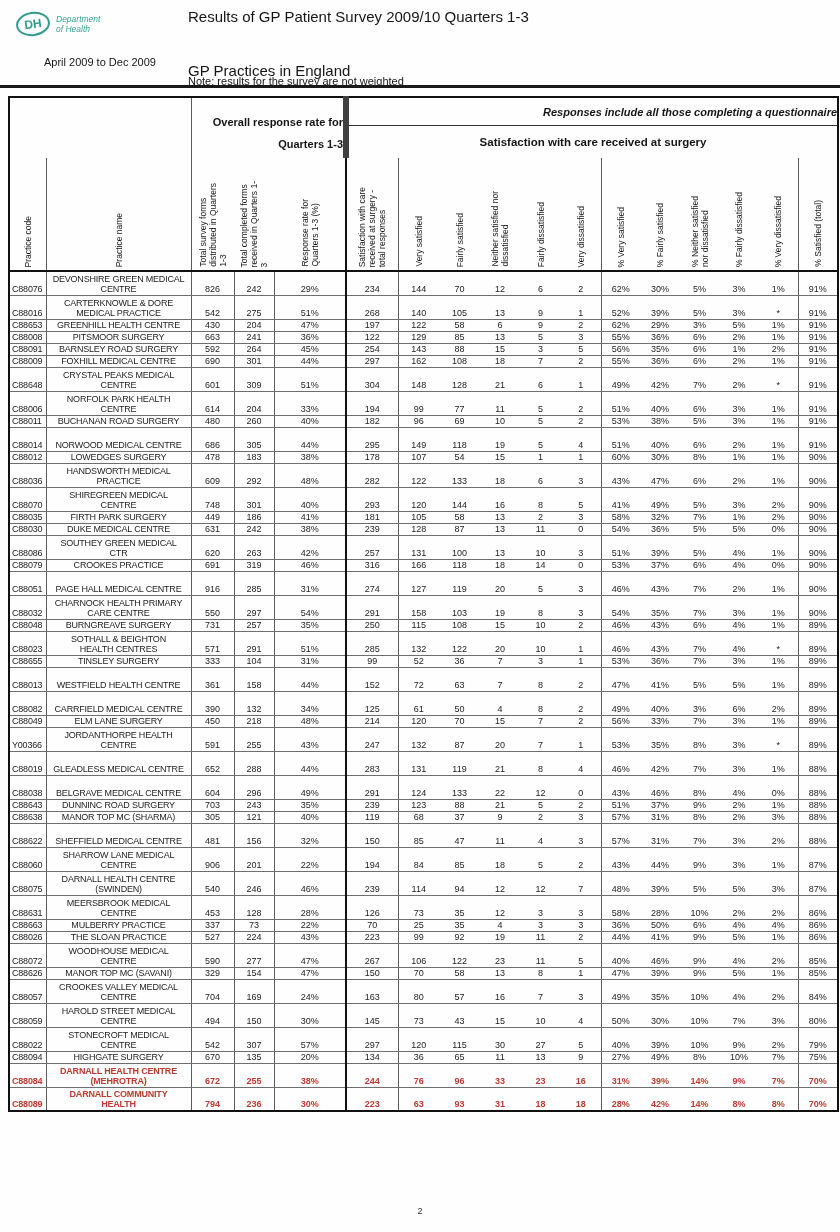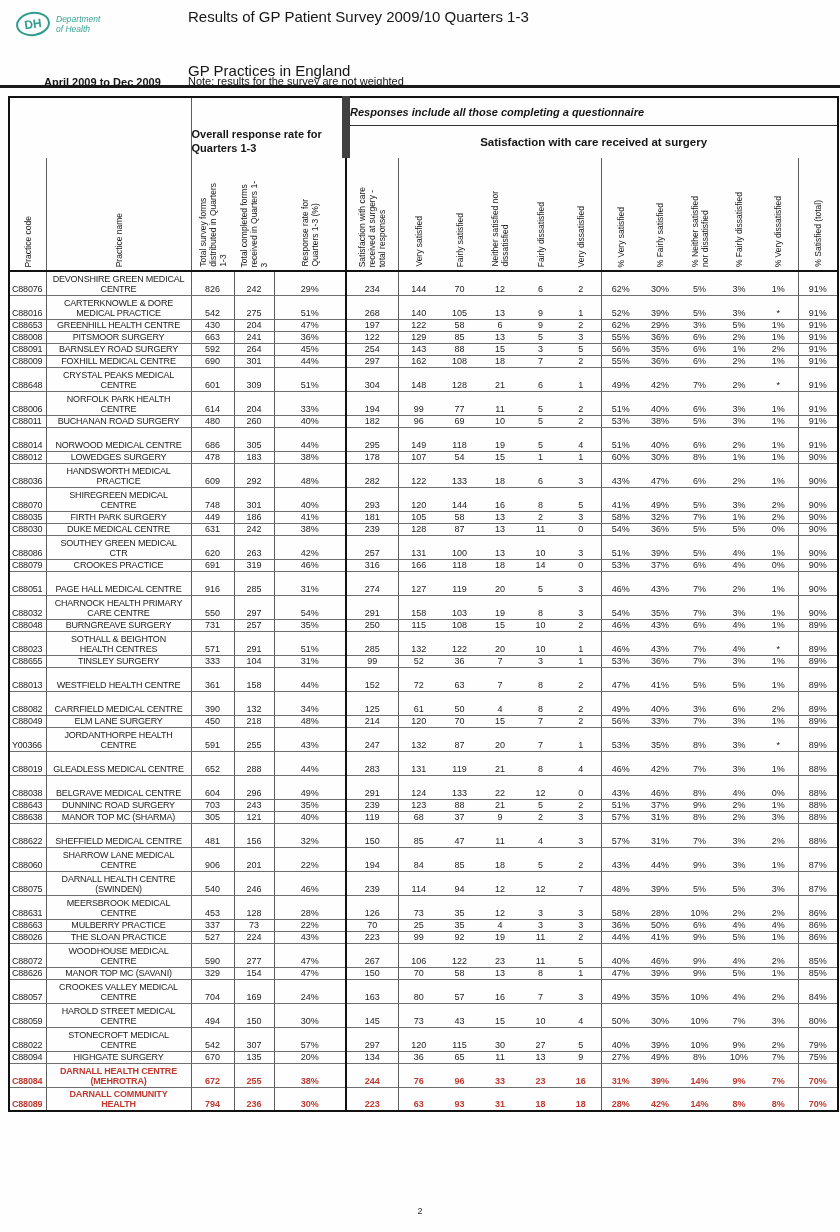--- a/index.html
+++ b/index.html
@@ -15,45 +15,45 @@
     display:inline-block;width:30px;height:20px;line-height:20px;text-align:center;
     border:2px solid #2f9c8e;border-radius:50%;color:#2f9c8e;
     font-weight:bold;font-size:12px;transform:rotate(-8deg);
   }
   .dh-text{
     color:#3aa396;font-style:italic;font-size:8.5px;line-height:10px;
     white-space:pre-line;padding-top:2px;
   }
   .title1{position:absolute;left:188px;top:8px;font-size:15px;color:#161616;}
   .title2{position:absolute;left:188px;top:33px;font-size:15px;color:#161616;margin-top:29px;}
-  .daterange{position:absolute;left:44px;top:76px;font-size:11px;font-weight:bold;color:#161616;}
+  .daterange{position:absolute;left:44px;top:56px;font-size:11px;font-weight:normal;color:#161616;}
   .note{position:absolute;left:188px;top:75px;font-size:11px;color:#161616;}
   .top-rule{position:absolute;left:0;top:85px;width:840px;height:3px;background:#1a1a1a;}
   
   .tbl-wrap{position:absolute;left:8px;top:96px;}
   table{border-collapse:collapse;table-layout:fixed;width:829px;border:2px solid #111;}
   th,td{padding:0;overflow:hidden;}
   
   col.w0{width:37px}col.w1{width:145px}col.w2{width:43px}col.w3{width:40px}
   col.w4{width:72px}col.w5{width:52px}col.w6{width:41px}col.w7{width:41px}
   col.w8{width:40px}col.w9{width:41px}col.w10{width:40px}col.w11{width:39px}
   col.w12{width:40px}col.w13{width:39px}col.w14{width:40px}col.w15{width:39px}
   col.w16{width:40px}
   
   .vr{border-right:1px solid #5c5c5c;}
   .vrh{border-right:2px solid #111;}
   
   th.corner{border-right:1px solid #5c5c5c;}
   th.overall{
-    border-right:8px solid #404040;vertical-align:bottom;text-align:left;
-    font-size:11px;font-weight:bold;white-space:pre-line;line-height:14px;
+    border-right:6px solid #404040;vertical-align:bottom;text-align:right;
+    font-size:11px;font-weight:bold;white-space:pre-line;line-height:22px;
     padding-bottom:3px;color:#161616;
   }
   th.resp-note{
-    height:27px;font-size:11px;font-weight:bold;font-style:italic;text-align:left;
+    height:27px;font-size:11px;font-weight:bold;font-style:italic;text-align:right;
     vertical-align:middle;border-bottom:1px solid #333;color:#161616;border-radius:8px;
   }
   th.satis{
     height:32px;font-size:11.5px;font-weight:bold;text-align:center;
     vertical-align:middle;color:#161616;margin-left:24px;
   }
   
   tr.rot-row th{
     height:112px;vertical-align:bottom;border-bottom:2px solid #111;
     font-weight:normal;

